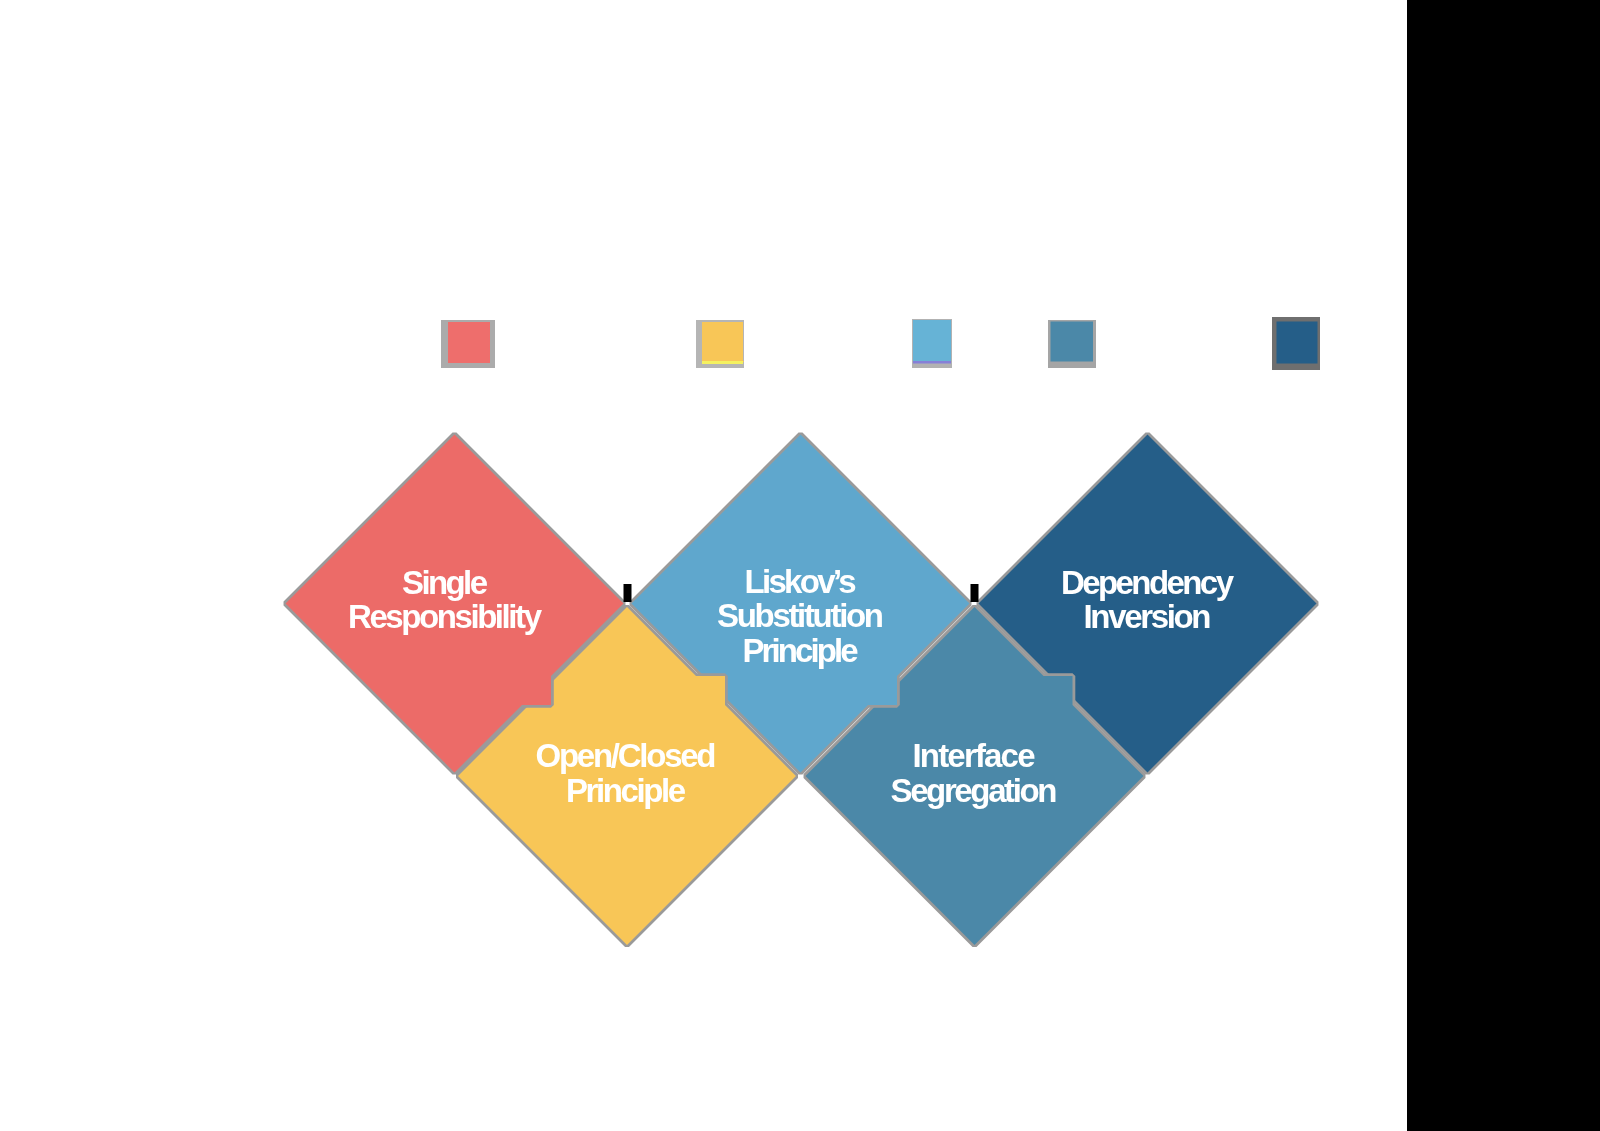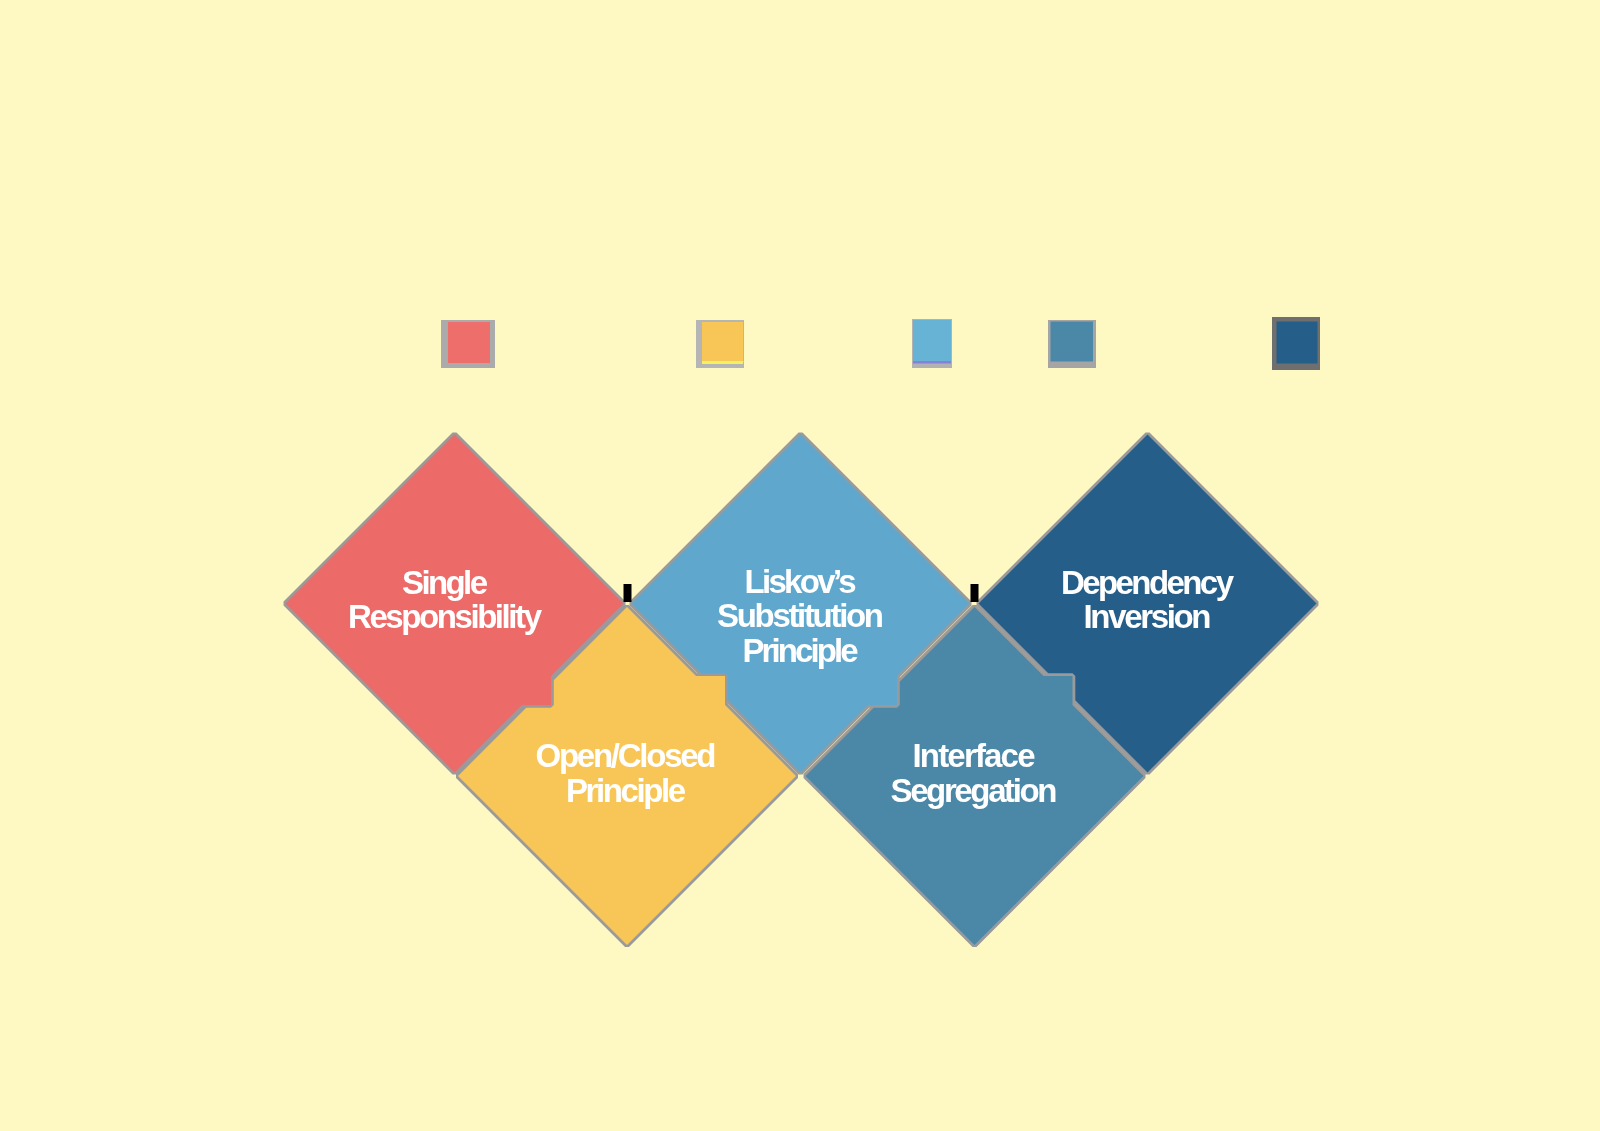--- a/index.html
+++ b/index.html
@@ -1,16 +1,16 @@
 <!DOCTYPE html>
 <html><head>
 <meta charset="utf-8">
 <style>
   html,body{margin:0;padding:0;background:#000;}
-  .page{position:relative;width:1600px;height:1131px;background:#fef9c3;overflow:hidden;}
+  .page{position:relative;width:1407px;height:1131px;background:#ffffff;overflow:hidden;}
   svg{display:block;}
   text{font-family:"Liberation Sans",sans-serif;font-weight:bold;fill:#ffffff;}
 </style>
 </head>
 <body>
 <div class="page">
 <svg width="1600" height="1131" viewBox="0 0 1600 1131" xmlns="http://www.w3.org/2000/svg">
 
   <g>
     <rect x="441" y="320" width="54" height="48" fill="#ababab"></rect>

